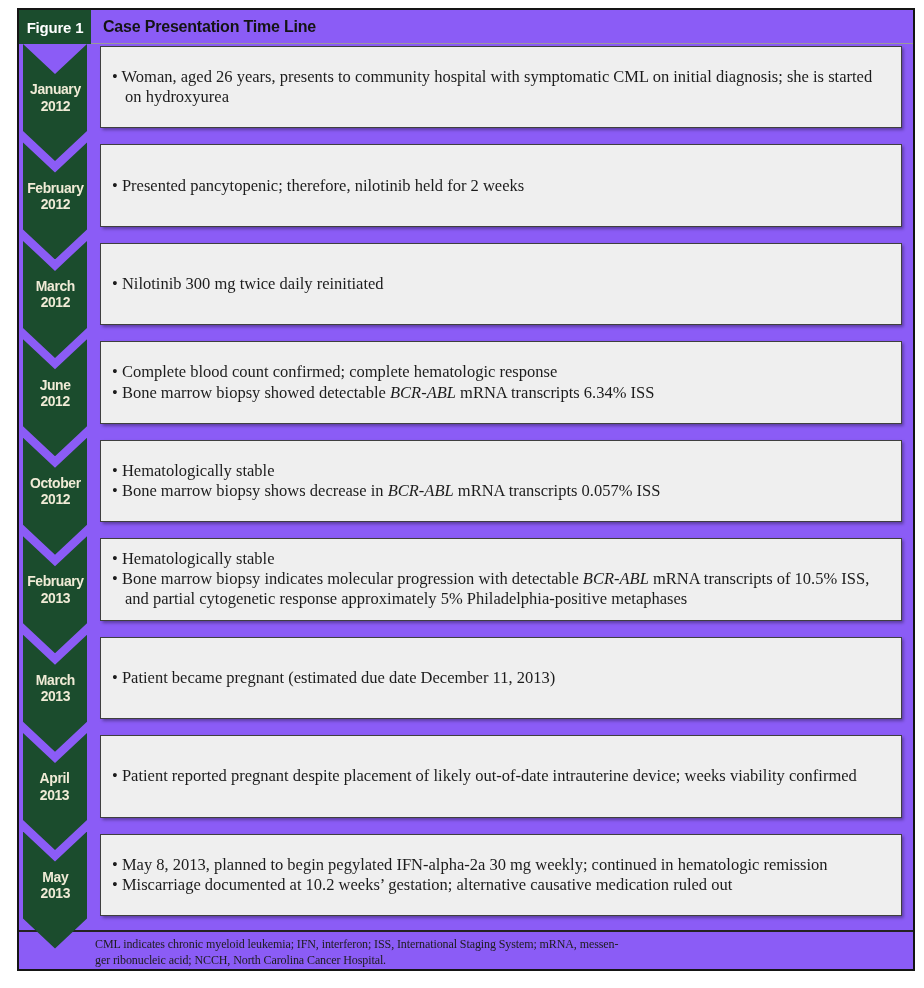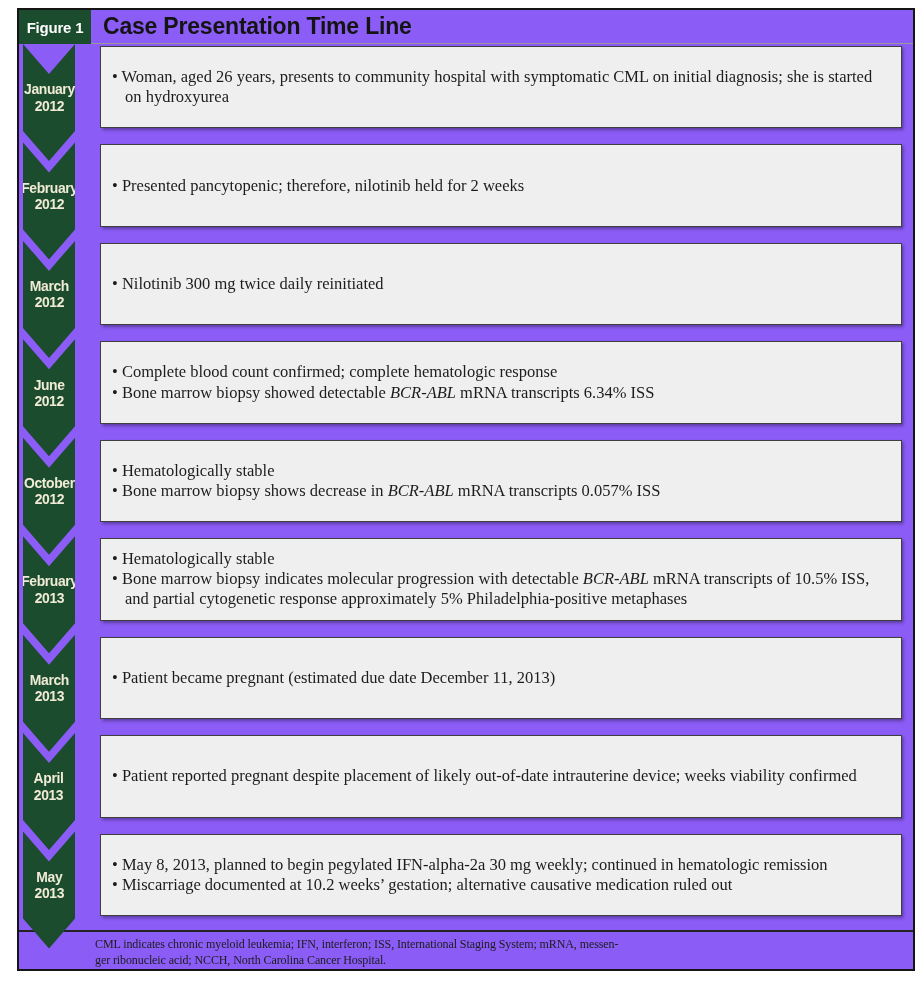--- a/index.html
+++ b/index.html
@@ -20,31 +20,31 @@
   
   .header{display:flex;height:34px;}
   .fig-label{
     width:72px;flex:0 0 72px;background:var(--green);color:#ffffff;
     font-family:"Liberation Sans", sans-serif;font-weight:bold;font-size:15px;
     display:flex;align-items:center;justify-content:center;letter-spacing:-0.2px;
   }
   .title-area{
     flex:1;display:flex;align-items:center;padding-left:12px;
     border-bottom:1px solid #9a9a9a;
-    font-family:"Liberation Sans", sans-serif;font-weight:bold;font-size:23px;
+    font-family:"Liberation Sans", sans-serif;font-weight:bold;font-size:16px;
     color:#141414;letter-spacing:-0.2px;
   }
   
   .rows{
     position:relative;height:886px;display:flex;flex-direction:column;
     z-index:2;
   }
   .row{position:relative;flex:1;}
   .chev{
-    position:absolute;left:4px;top:0;width:52px;height:117px;
+    position:absolute;left:4px;top:0;width:64px;height:117px;
     background:var(--green);z-index:3;box-sizing:border-box;
     clip-path:polygon(0 0,50% 30px,100% 0,100% calc(100% - 30px),50% 100%,0 calc(100% - 30px));
     display:flex;flex-direction:column;align-items:center;justify-content:center;
     padding-top:24px;padding-bottom:34px;
   }
   .date{
     color:var(--date-ink);text-align:center;
     font-family:"Liberation Sans", sans-serif;font-weight:bold;
     font-size:14.5px;line-height:1.12;letter-spacing:-0.4px;
     transform:scaleX(0.96);transform-origin:center;

